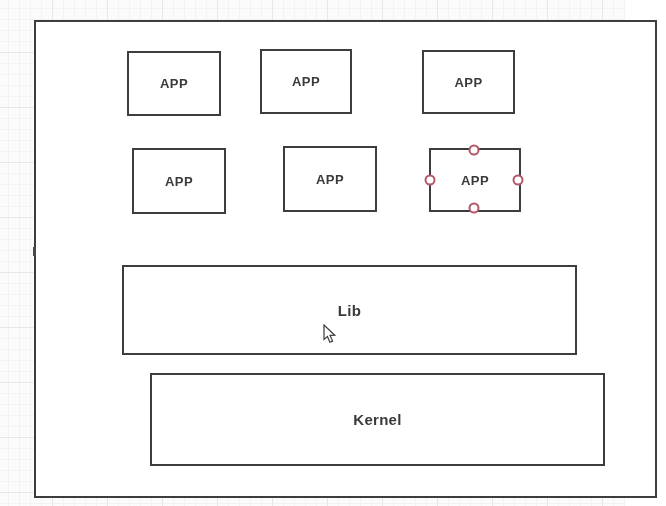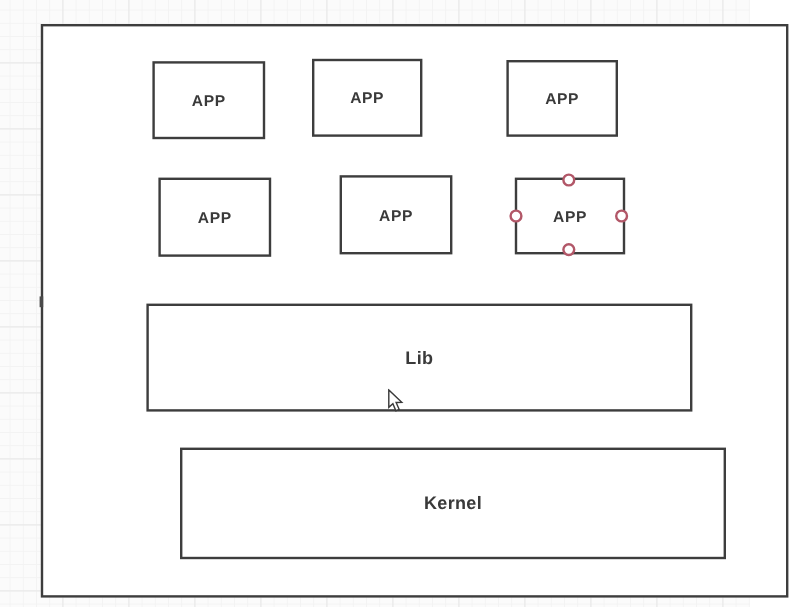--- a/index.html
+++ b/index.html
@@ -101,21 +101,21 @@
   </div>
 
   <div class="shape" style="left:429px; top:148px; width:92px; height:64px;">
     <span class="app-label">APP</span>
     <div class="handle" style="left:50%; top:0; transform:translate(-50%,-50%); margin-left:-1px;"></div>
     <div class="handle" style="left:100%; top:50%; transform:translate(-50%,-50%); margin-left:-1px;"></div>
     <div class="handle" style="left:50%; top:100%; transform:translate(-50%,-50%); margin-left:-1px; margin-top:-2px;"></div>
     <div class="handle" style="left:0; top:50%; transform:translate(-50%,-50%); margin-left:-1px;"></div>
   </div>
 
-  <div class="shape" style="left:122px; top:253px; width:455px; height:90px;text-align:right;">
+  <div class="shape" style="left:122px; top:265px; width:455px; height:90px;text-align:right;">
     <span class="big-label">Lib</span>
   </div>
 
   <div class="shape" style="left:122px; top:373px; width:455px; height:93px;margin-left:28px;">
     <span class="big-label">Kernel</span>
   </div>
 
   <svg class="cursor" width="14" height="20" viewBox="0 0 14 20">
     <path d="M1,1 L1,15.5 L4.4,12.4 L6.9,18.3 L9.6,17.1 L7.1,11.4 L11.8,11.2 Z" fill="#ffffff" stroke="#3a3a3a" stroke-width="1.2" stroke-linejoin="miter"></path>
   </svg>

